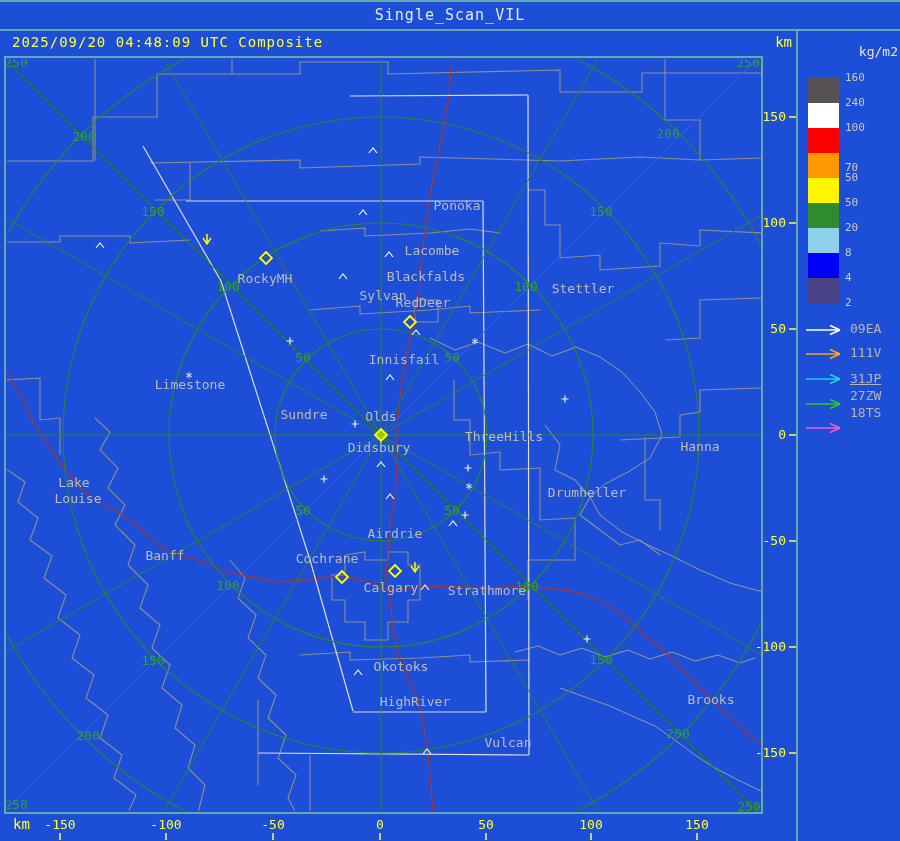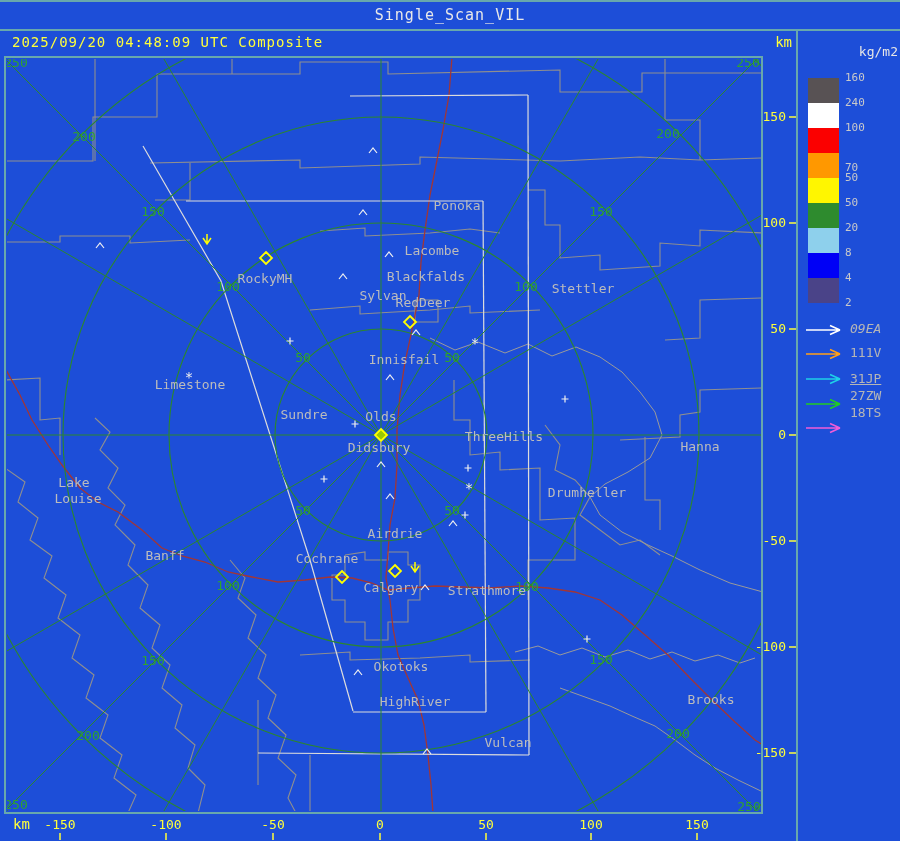--- a/index.html
+++ b/index.html
@@ -50,21 +50,21 @@
       <div class="lg-tick" style="top: 195px;">50</div>
       <div class="lg-tick" style="top: 220px;">20</div>
       <div class="lg-tick" style="top: 245px;">8</div>
       <div class="lg-tick" style="top: 270px;">4</div>
       <div class="lg-tick" style="top: 295px;">2</div>
     </div>
   <div id="arrow-legend">
       <div class="arrow-row" style="top: 322px;"><svg width="46" height="14">
           <path d="M2,7 H36 M36,7 L26,2.5 M36,7 L26,11.5" fill="none" stroke="#ffffff" stroke-width="1.6"></path>
         </svg></div>
-      <div class="arrow-label" style="top: 322px; font-style: italic;">09EA</div>
+      <div class="arrow-label" style="top: 322px;">09EA</div>
       <div class="arrow-row" style="top: 346px;"><svg width="46" height="14">
           <path d="M2,7 H36 M36,7 L26,2.5 M36,7 L26,11.5" fill="none" stroke="#ffa018" stroke-width="1.6"></path>
         </svg></div>
       <div class="arrow-label" style="top: 346px;">111V</div>
       <div class="arrow-row" style="top: 371px;"><svg width="46" height="14">
           <path d="M2,7 H36 M36,7 L26,2.5 M36,7 L26,11.5" fill="none" stroke="#1ed0e8" stroke-width="1.6"></path>
         </svg></div>
       <div class="arrow-label" style="top: 371px; margin-top: 18px;">27ZW</div>
       <div class="arrow-row" style="top: 396px;"><svg width="46" height="14">
           <path d="M2,7 H36 M36,7 L26,2.5 M36,7 L26,11.5" fill="none" stroke="#22cc22" stroke-width="1.6"></path>

